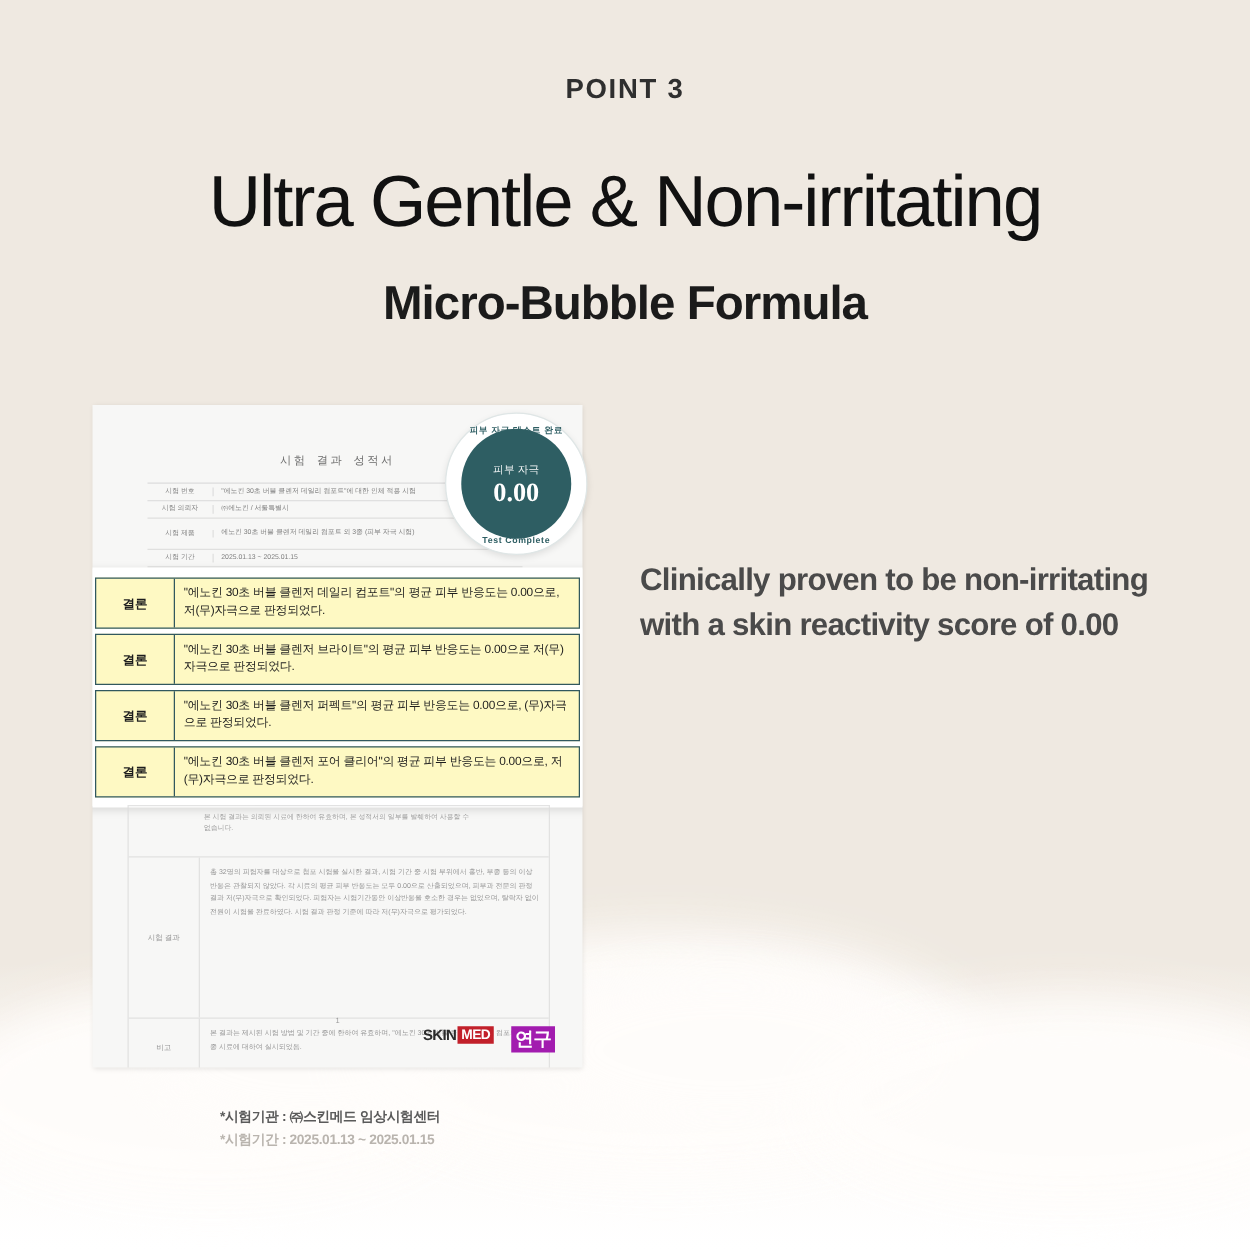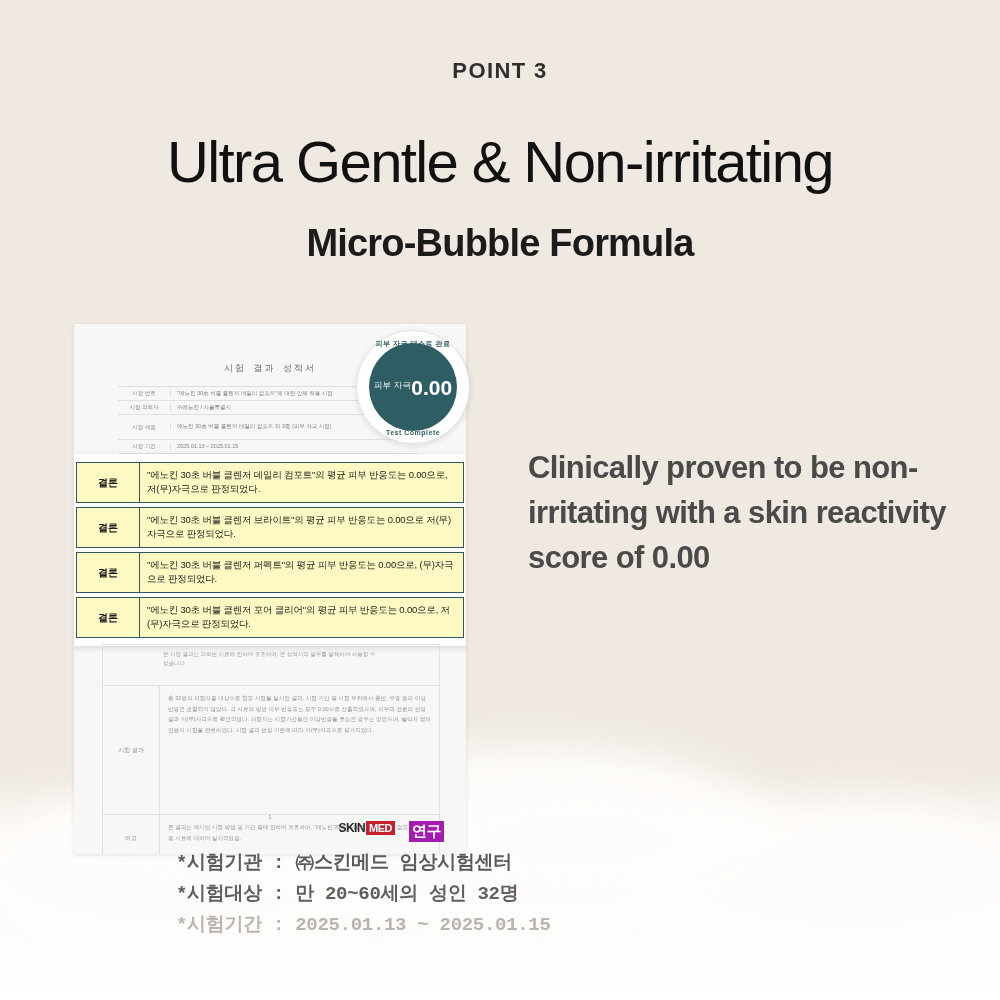--- a/index.html
+++ b/index.html
@@ -64,24 +64,24 @@
     text-align: center;
     font-size: 38px;
     font-weight: bold;
     letter-spacing: -0.8px;
     color: #1b1b1b;
   }
 
   
   .body-copy {
     position: absolute;
-    left: 528px;
+    left: 512px;
     top: 446px;
     width: 420px;
-    font-size: 31px;
+    font-size: 25px;
     line-height: 1.45;
     font-weight: bold;
     color: #4a4a4a;
     letter-spacing: -0.6px;
   }
 
   
   .report {
     position: absolute;
     left: 74px;
@@ -284,23 +284,24 @@
     box-shadow: 0 2px 6px rgba(0,0,0,0.10);
   }
   .seal-ring {
     position: absolute;
     left: 12px; top: 12px;
     width: 88px; height: 88px;
     border-radius: 50%;
     background: #2e5e63;
     color: #ffffff;
     display: flex;
-    flex-direction: row;
+    flex-direction: column;
     align-items: center;
     justify-content: center;
+    font-family: Liberation Serif, serif;
   }
   .seal-top {
     font-size: 8.5px;
     letter-spacing: 0.2px;
     opacity: .95;
     margin-bottom: 2px;
   }
   .seal-score {
     font-size: 21px;
     font-weight: bold;
@@ -315,27 +316,26 @@
     letter-spacing: 0.5px;
     font-weight: bold;
   }
   .seal-arc-top { top: 8px; }
   .seal-arc-bottom { bottom: 7px; }
 
   
   .footnotes {
     position: absolute;
     left: 176px;
-    top: 848px;
-    font-size: 19px;
+    top: 886px;
+    font-size: 11px;
     line-height: 1.62;
     color: #5a5a5a;
     font-weight: bold;
     letter-spacing: -0.3px;
-    font-family: Liberation Mono, monospace;
   }
   .footnotes .fade1 { color: #5a5a5a; }
   .footnotes .fade2 { color: #5f5f5f; }
   .footnotes .fade3 { color: #b9b4ae; }
 </style>
 </head>
 <body>
 
 <div class="cloud-base"></div>
 <div class="cloud-blob cb1"></div>
@@ -432,15 +432,14 @@
   <div class="seal-arc-top">피부 자극 테스트 완료</div>
   <div class="seal-ring">
     <div class="seal-top">피부 자극</div>
     <div class="seal-score">0.00</div>
   </div>
   <div class="seal-arc-bottom">Test Complete</div>
 </div>
 
 <div class="footnotes">
   <div class="fade1">*시험기관 : ㈜스킨메드 임상시험센터</div>
-  <div class="fade2">*시험대상 : 만 20~60세의 성인 32명</div>
   <div class="fade3">*시험기간 : 2025.01.13 ~ 2025.01.15</div>
 </div>
 
 </body></html>

